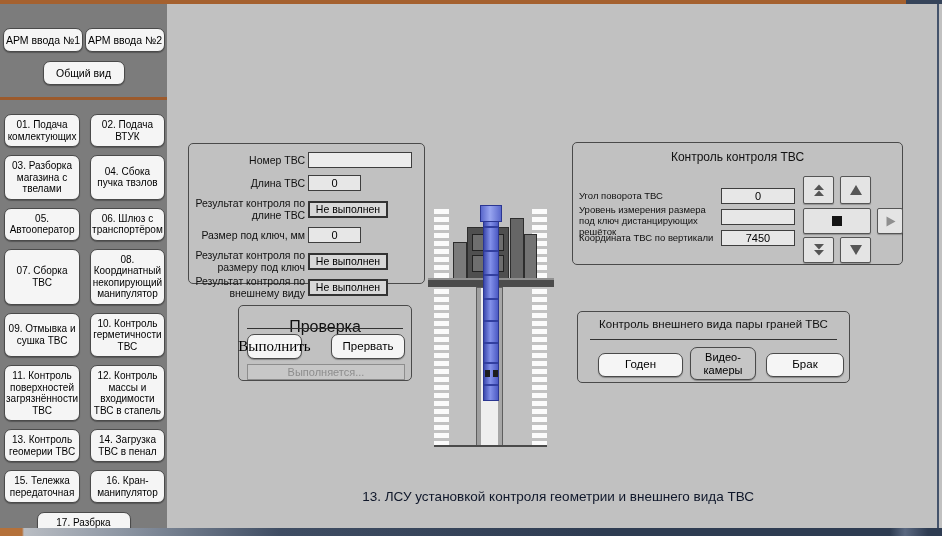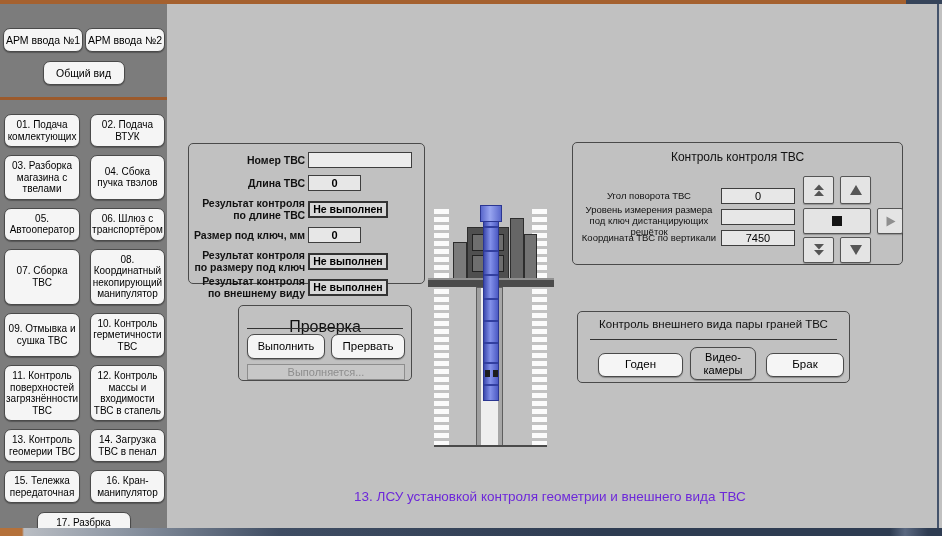--- a/index.html
+++ b/index.html
@@ -42,63 +42,63 @@
   .header-band {
     position:absolute; left:167px; top:4px; right:0; height:27px; background:#7e7e7e;
     display:flex; align-items:center; justify-content:center;
     font-size:15px; color:#0c0c0c;
   }
   
   .main { position:absolute; left:167px; top:31px; right:5px; bottom:8px; background:#c1c1c1; }
   .panel { position:absolute; border:1px solid #4a4a4a; border-radius:5px; }
   .panel-title { text-align:center; font-size:12px; color:#111; }
   
-  .measure-panel { left:21px; top:112px; width:237px; height:141px; padding-top:6px;font-weight:bold; }
+  .measure-panel { left:21px; top:112px; width:237px; height:141px; padding-top:6px; }
   .mrow { display:flex; align-items:center; }
   .mlabel { width:116px; text-align:right; font-size:10.5px; line-height:1.15; margin-right:3px; color:#111; }
   .mbox {
     height:16px; border:1px solid #3e3e3e; background:#e7e7e7;
     display:flex; align-items:center; justify-content:center; font-size:11px;
   }
   .mbox.result { background:#d8d8d8; border-width:2px; border-color:#333; height:17px; font-size:10.5px; }
   
   .check-panel { left:71px; top:274px; width:174px; height:76px; }
   .check-title { margin-top:12px; font-size:16px; }
   .check-sep { position:absolute; left:8px; right:8px; top:22px; height:1px; background:#333; }
-  .check-run   { position:absolute; left:8px;  top:28px; width:78px; height:25px; font-size:11px; }
+  .check-run   { position:absolute; left:8px;  top:28px; width:55px; height:25px; font-size:15px;font-family:Liberation Serif, serif; }
   .check-abort { position:absolute; left:92px; top:28px; width:74px; height:25px; font-size:11.5px; }
   .check-status {
     position:absolute; left:8px; top:58px; width:158px; height:16px;
     background:#c7c7c7; border:1px solid #8d8d8d; color:#8d8d8d;
     display:flex; align-items:center; justify-content:center; font-size:11px;
   }
   
   .geo-panel { left:405px; top:111px; width:331px; height:123px; }
   .geo-title { margin-top:7px; font-size:12px; }
-  .glabel { position:absolute; text-align:center; font-size:9.5px; line-height:1.15; color:#111; width:140px; left:6px; }
+  .glabel { position:absolute; text-align:left; font-size:9.5px; line-height:1.15; color:#111; width:140px; left:6px; }
   .gbox {
     position:absolute; left:148px; width:74px; height:16px;
     border:1px solid #3e3e3e; background:#e7e7e7;
     display:flex; align-items:center; justify-content:center; font-size:11px;
   }
   .gbtn {
     position:absolute; background:#e4e4e4; border:1px solid #555; border-radius:2px;
     display:flex; align-items:center; justify-content:center; box-shadow:0 1px 1px rgba(0,0,0,.25);
   }
   
   .appear-panel { left:410px; top:280px; width:273px; height:72px; }
   .appear-title { margin-top:6px; font-size:11.5px; }
   .appear-sep { position:absolute; left:12px; right:12px; top:27px; height:1px; background:#333; }
   .appear-accept { position:absolute; left:20px;  top:41px; width:85px; height:24px; font-size:11.5px; }
   .appear-cams   { position:absolute; left:112px; top:35px; width:66px; height:33px; font-size:11px; background:#c6c6c6; padding:10px 6px; }
   .appear-reject { position:absolute; left:188px; top:41px; width:78px; height:24px; font-size:11.5px; }
   
   .caption {
-    position:absolute; left:187px; top:457px; width:400px; text-align:left;
-    font-size:13.5px; line-height:1.35; color:#6d28d9;
+    position:absolute; left:187px; top:457px; width:400px; text-align:right;
+    font-size:13.5px; line-height:1.35; color:#0f172a;
   }
   
   .rack {
     position:absolute; top:178px; width:15px; height:240px;
     background:repeating-linear-gradient(to bottom, #fbfbfb 0 5px, #c1c1c1 5px 8px);
   }
   .rack-left  { left:267px; }
   .rack-right { left:365px; }
   .gblock { position:absolute; border:1px solid #2d2d2d; }
   .blk-left   { left:286px; top:211px; width:14px; height:37px; background:#7a7a7a; }

